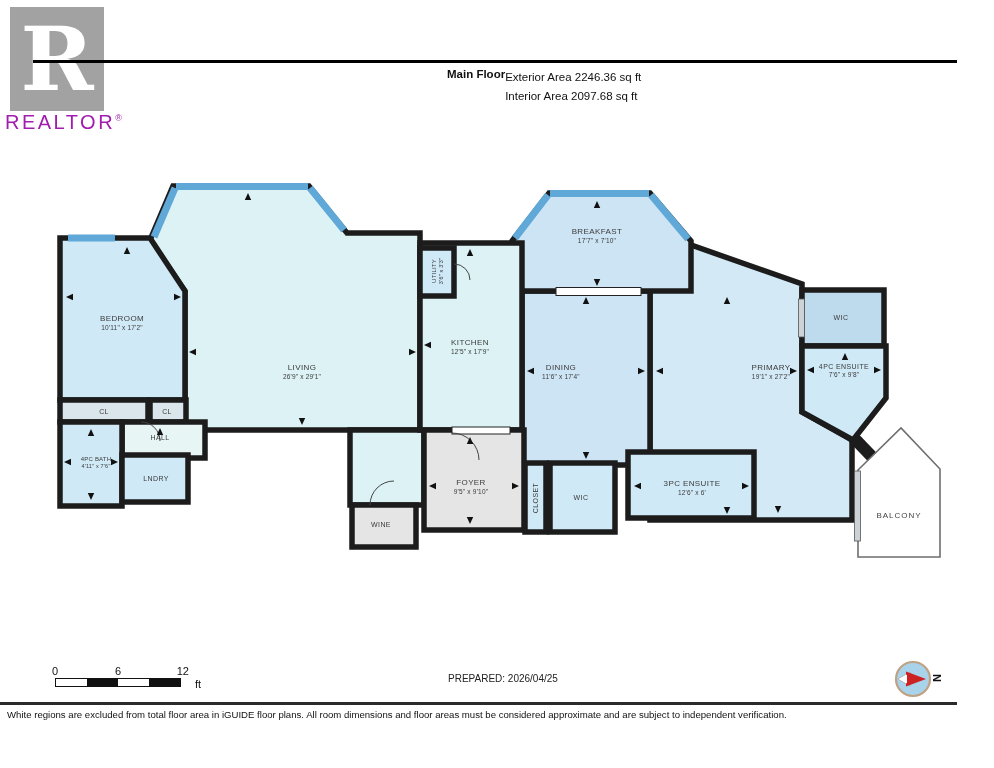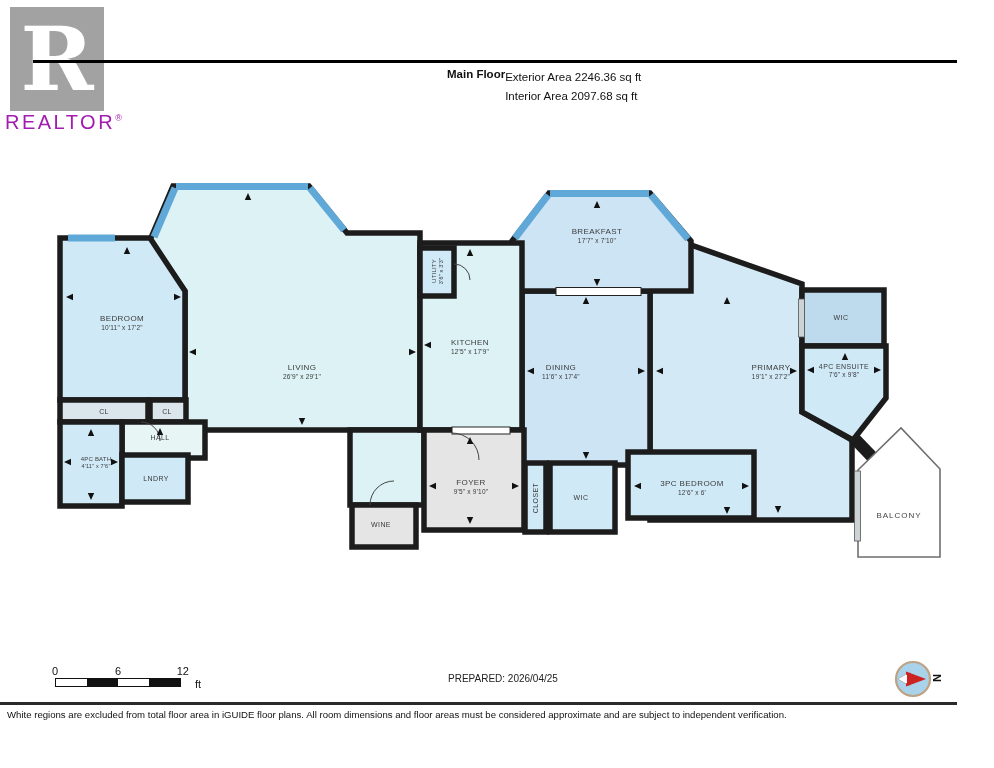--- a/index.html
+++ b/index.html
@@ -218,21 +218,21 @@
     <span class="nm">FOYER</span>
     <span class="dm">9'5" x 9'10"</span>
   </div>
   <div class="rlabel sm vert" style="left:535px;top:498px;">
     <span class="nm">CLOSET</span>
   </div>
   <div class="rlabel sm" style="left:581px;top:497px;">
     <span class="nm">WIC</span>
   </div>
   <div class="rlabel" style="left:692px;top:487px;">
-    <span class="nm">3PC BEDROOM</span>
+    <span class="nm">3PC ENSUITE</span>
     <span class="dm">12'6" x 6'</span>
   </div>
   <div class="rlabel sm" style="left:381px;top:524px;">
     <span class="nm">WINE</span>
   </div>
   <div class="rlabel wide" style="left:899px;top:501px;">
     <span class="nm">BALCONY</span>
   </div>
 
   <div class="scalebar">

